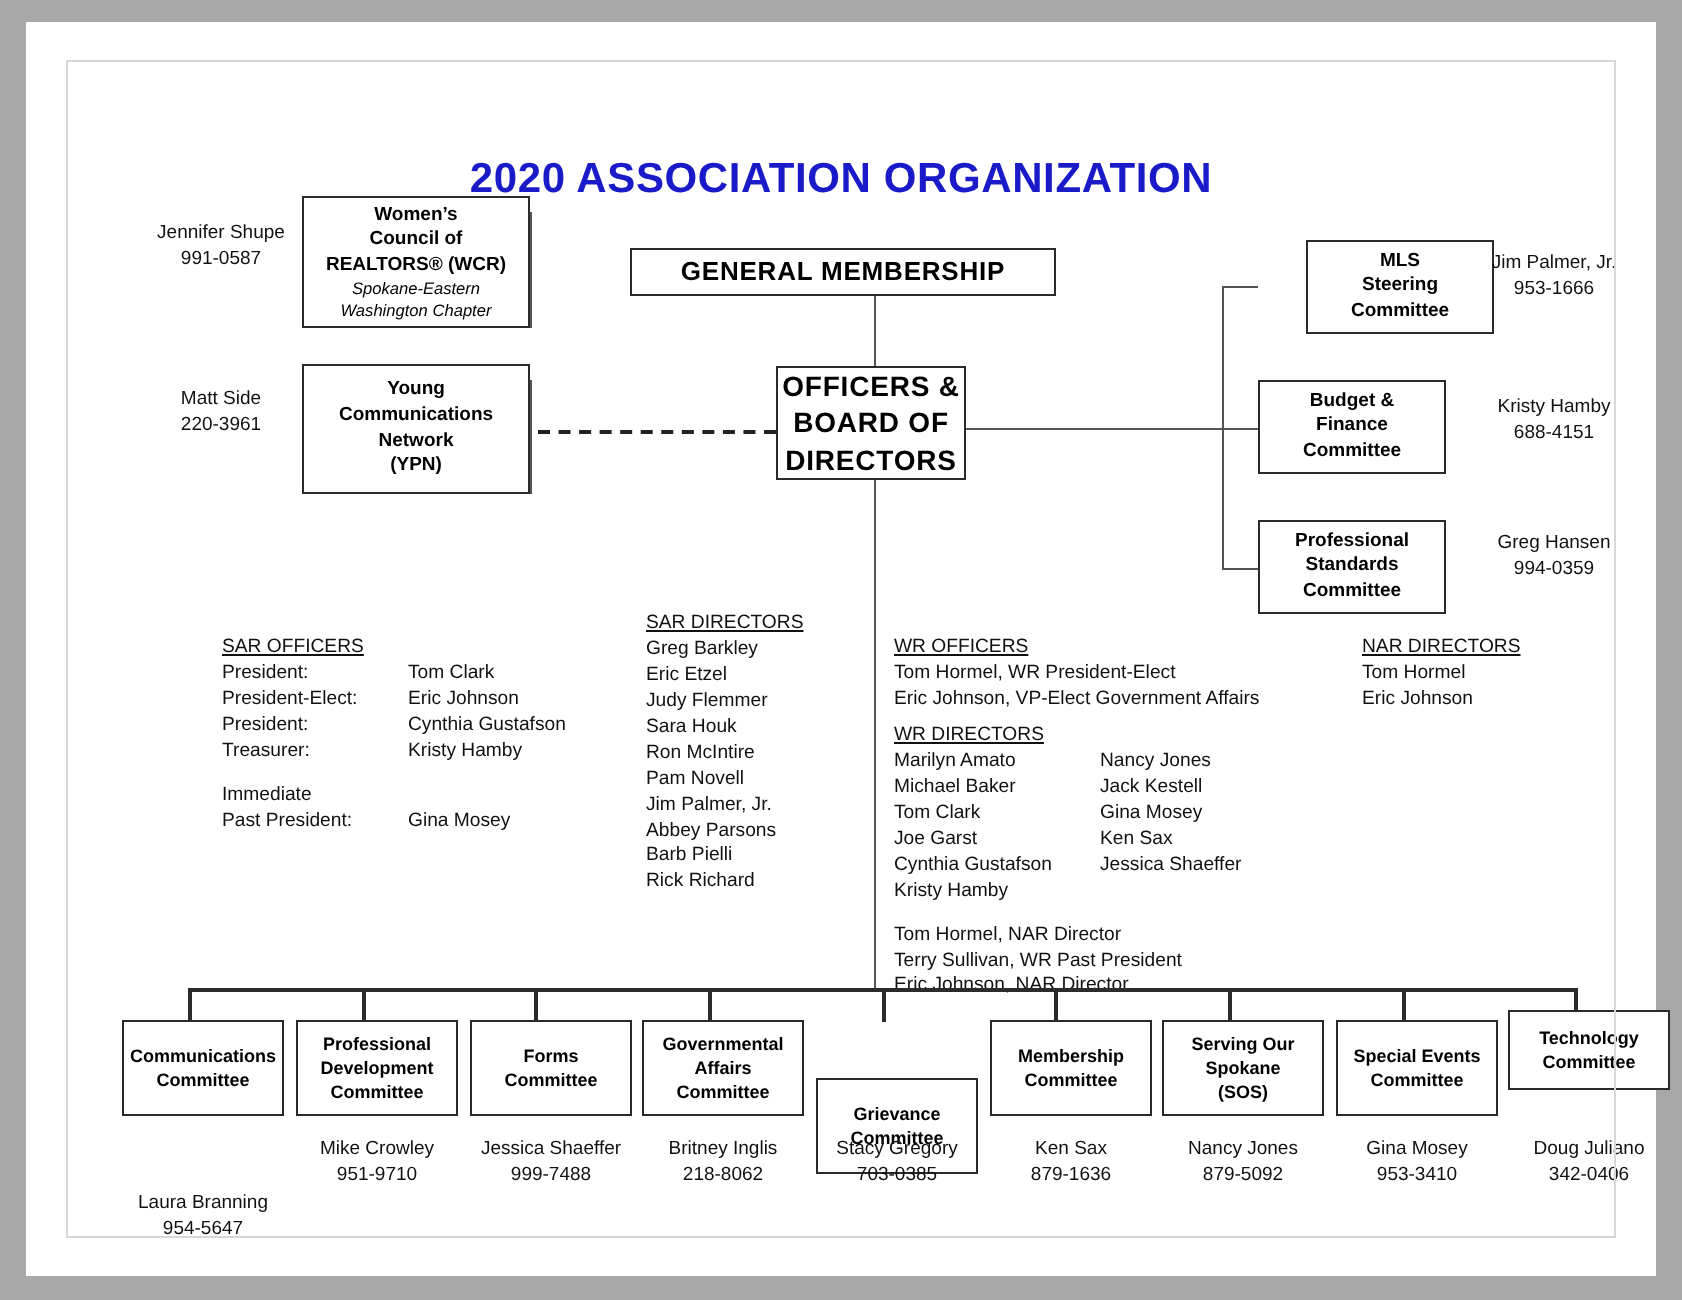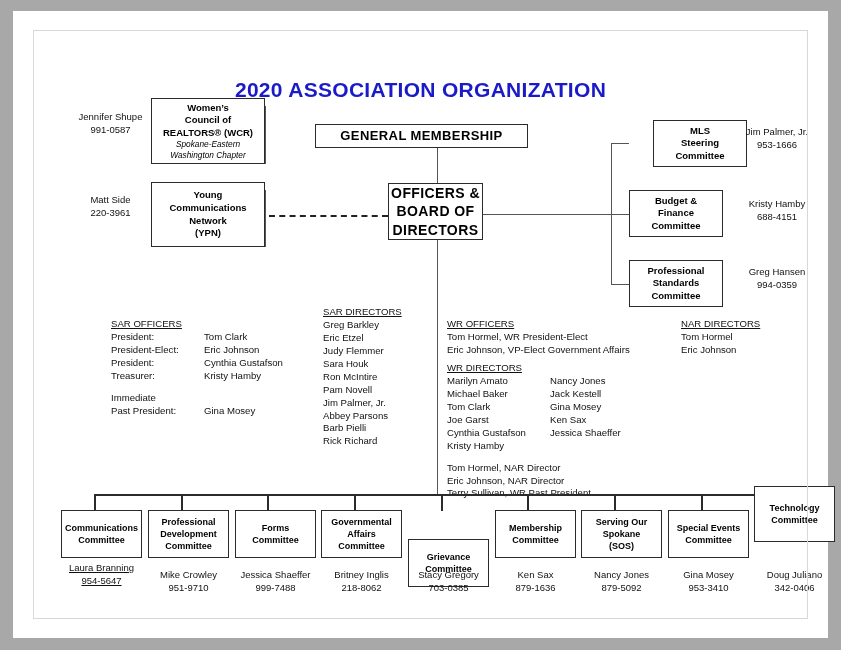--- a/index.html
+++ b/index.html
@@ -232,22 +232,22 @@
         <div class="c2">
           <div>Nancy Jones</div>
           <div>Jack Kestell</div>
           <div>Gina Mosey</div>
           <div>Ken Sax</div>
           <div>Jessica Shaeffer</div>
         </div>
       </div>
       <div class="gap"></div>
       <div>Tom Hormel, NAR Director</div>
+      <div>Terry Sullivan, WR Past President</div>
       <div>Eric Johnson, NAR Director</div>
-      <div>Terry Sullivan, WR Past President</div>
     </div>
 
     <div class="roster" style="left:648px;top:288px;width:120px;">
       <div class="hd">NAR DIRECTORS</div>
       <div>Tom Hormel</div>
       <div>Eric Johnson</div>
     </div>
 
     <div class="ln thick h" style="left:61px;top:464px;width:694px;"></div>
 
@@ -260,21 +260,21 @@
     <div class="ln thick v" style="left:581px;top:464px;height:17px;"></div>
     <div class="ln thick v" style="left:668px;top:464px;height:17px;"></div>
     <div class="ln thick v" style="left:754px;top:464px;height:17px;"></div>
 
     <div class="bbox" style="left:28px;top:480px;width:81px;height:48px;">
       <div>
         <div>Communications</div>
         <div>Committee</div>
       </div>
     </div>
-    <div class="bcontact" style="left:18px;top:532px;width:101px;text-decoration:underline;">
+    <div class="bcontact" style="left:18px;top:566px;width:101px;">
       <div>Laura Branning</div>
       <div>954-5647</div>
     </div>
 
     <div class="bbox" style="left:115px;top:480px;width:81px;height:48px;">
       <div>
         <div>Professional</div>
         <div>Development</div>
         <div>Committee</div>
       </div>
@@ -345,21 +345,21 @@
       <div>
         <div>Special Events</div>
         <div>Committee</div>
       </div>
     </div>
     <div class="bcontact" style="left:625px;top:539px;width:101px;">
       <div>Gina Mosey</div>
       <div>953-3410</div>
     </div>
 
-    <div class="bbox" style="left:721px;top:456px;width:81px;height:56px;justify-content:center;">
+    <div class="bbox" style="left:721px;top:475px;width:81px;height:40px;justify-content:center;">
       <div>
         <div>Technology</div>
         <div>Committee</div>
       </div>
     </div>
     <div class="bcontact" style="left:711px;top:539px;width:101px;">
       <div>Doug Juliano</div>
       <div>342-0406</div>
     </div>
 

